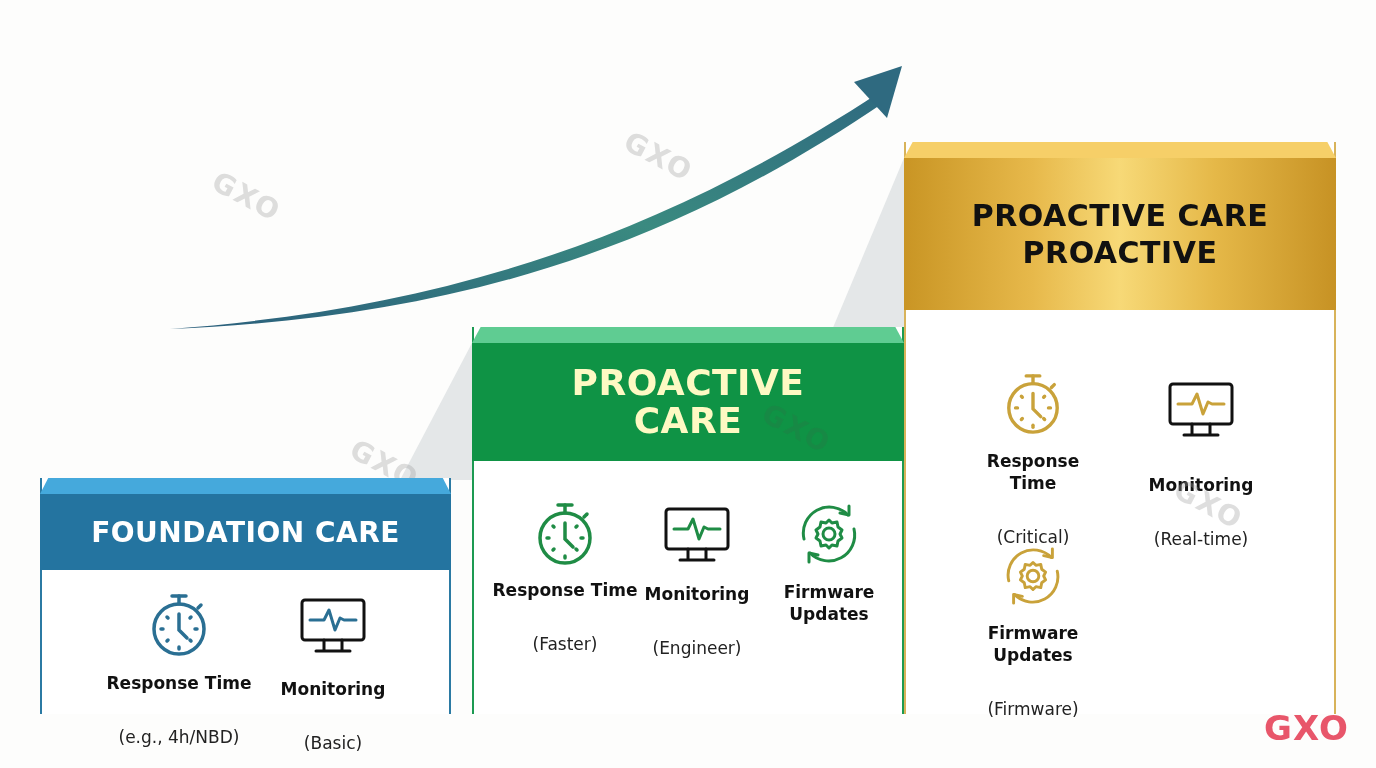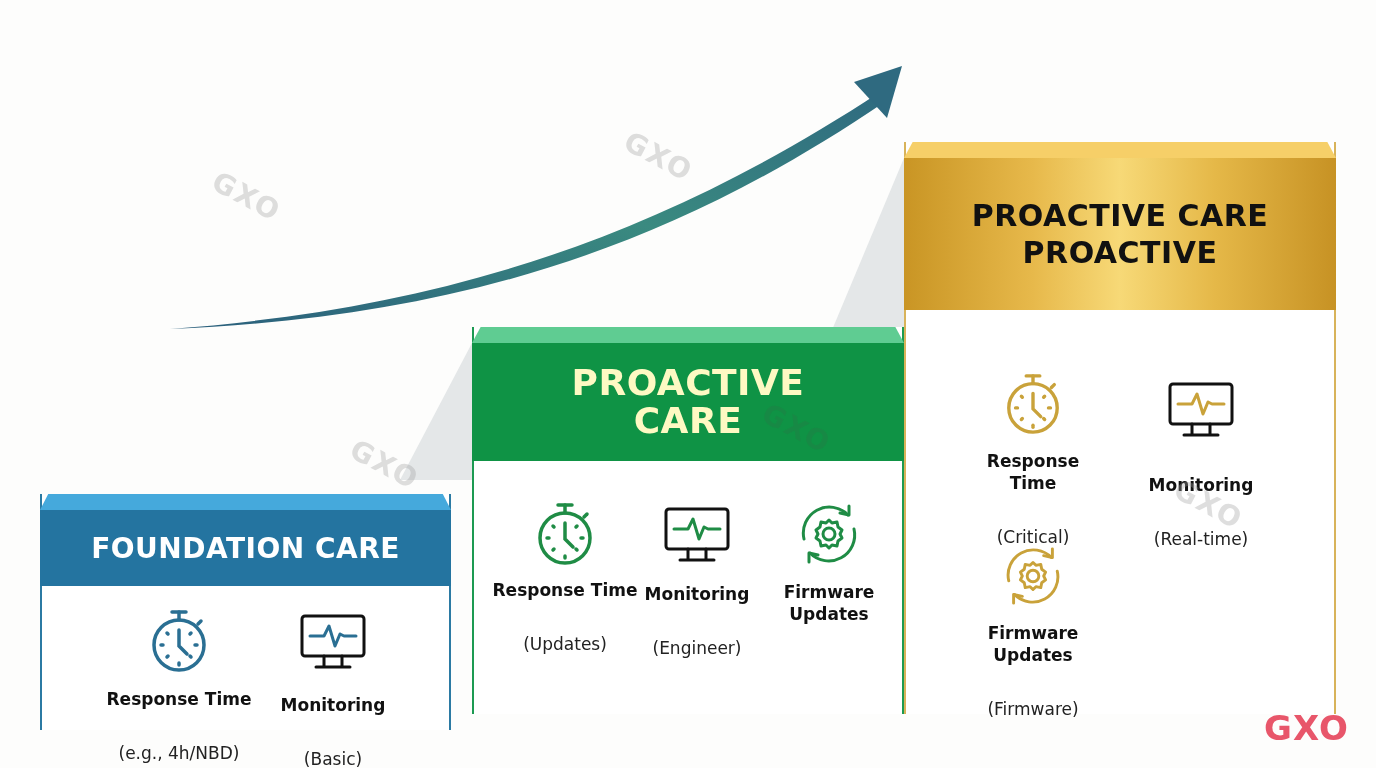--- a/index.html
+++ b/index.html
@@ -17,21 +17,21 @@
   .tier { position: absolute; box-sizing: border-box; background: #fff; }
   .tier-top { position: absolute; left: 0; right: 0; top: 0; }
   .tier-header {
     position: absolute; left: 0; right: 0;
     display: flex; flex-direction: column; align-items: center; justify-content: center;
     font-weight: bold; text-align: center; letter-spacing: 0.5px;
   }
   .tier-body { position: absolute; left: 0; right: 0; bottom: 0; }
 
   
-  #tier-foundation { left: 40px; top: 494px; width: 411px; height: 236px;
+  #tier-foundation { left: 40px; top: 478px; width: 411px; height: 236px;
     border-left: 2px solid #2b7aa3; border-right: 2px solid #2b7aa3; }
   #tier-foundation .tier-top { height: 16px; background: #45a9dc;
     clip-path: polygon(2% 0, 98% 0, 100% 100%, 0 100%); top: 0; left: -2px; right: -2px; }
   #tier-foundation .tier-header { top: 16px; height: 76px; background: #2474a0; color: #fff; font-size: 28px; left: -2px; right: -2px; }
   #tier-foundation .tier-body { top: 92px; }
 
   
   #tier-proactive { left: 472px; top: 327px; width: 432px; height: 387px;
     border-left: 2px solid #1c9a52; border-right: 2px solid #1c9a52; }
   #tier-proactive .tier-top { height: 16px; background: #5fcc92;
@@ -142,21 +142,21 @@
         <line x1="32" y1="55" x2="32" y2="57"></line>
           <line x1="14" y1="37" x2="16" y2="37"></line>
           <line x1="48" y1="37" x2="50" y2="37"></line>
         <line x1="20" y1="25" x2="21" y2="26"></line>
           <line x1="44" y1="25" x2="43" y2="26"></line>
           <line x1="20" y1="49" x2="21" y2="48"></line>
           <line x1="44" y1="49" x2="43" y2="48"></line>
       </svg>
       <div style="height:12px"></div>
       <span class="feat-label">Response Time</span>
-      <span class="feat-sub">(Updates)</span>
+      <span class="feat-sub">(Faster)</span>
     </div>
     <div class="feature" style="left:158px;top:46px;width:130px;">
       <svg width="66" height="58" viewBox="0 0 66 58" fill="none" stroke-width="3" stroke-linecap="round" stroke-linejoin="round">
         <rect x="2" y="2" width="62" height="40" rx="3" stroke="#111"></rect>
         <line x1="24" y1="42" x2="24" y2="52" stroke="#111"></line>
           <line x1="42" y1="42" x2="42" y2="52" stroke="#111"></line>
           <line x1="16" y1="53" x2="50" y2="53" stroke="#111"></line>
         <polyline points="10,22 24,22 29,12 35,32 40,20 44,22 56,22" stroke="#1f8c45"></polyline>
       </svg>
       <div style="height:18px"></div>

